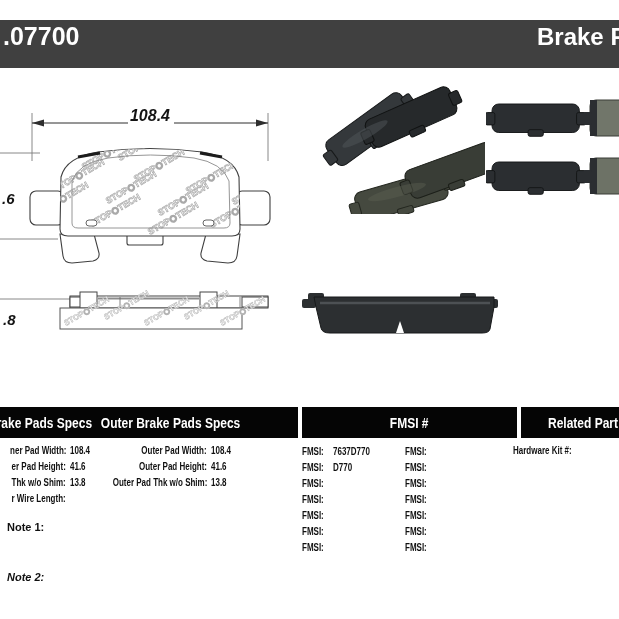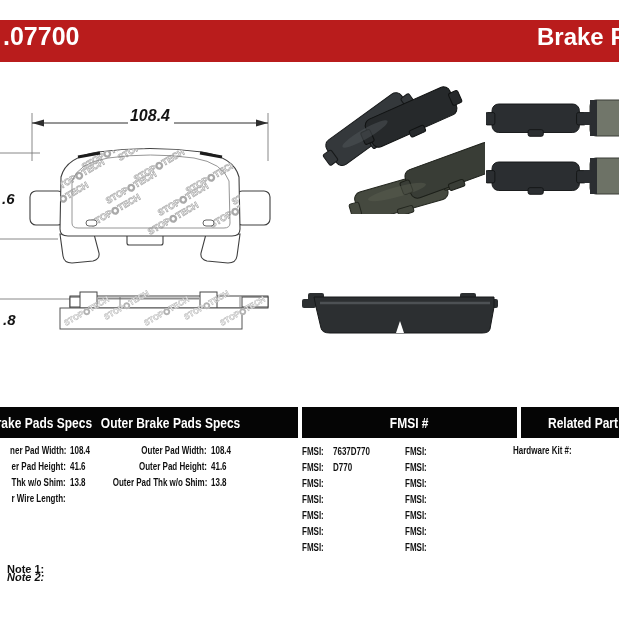--- a/index.html
+++ b/index.html
@@ -1,22 +1,22 @@
 <!DOCTYPE html>
 <html><head>
 <meta charset="utf-8">
 <style>
   * { margin:0; padding:0; box-sizing:border-box; }
   html,body { width:619px; height:619px; overflow:hidden; background:#fff;
               font-family:"Liberation Sans", sans-serif; }
   .page { position:relative; width:619px; height:619px; background:#fff; overflow:hidden; }
 
   
-  .titlebar { position:absolute; top:20px; left:0; width:619px; height:42px;
-              background:#b91c1c; color:#fff; overflow:hidden; }
+  .titlebar { position:absolute; top:20px; left:0; width:619px; height:48px;
+              background:#404040; color:#fff; overflow:hidden; }
   .pn   { position:absolute; left:3px; top:0; line-height:33px; font-size:25px; font-weight:bold; white-space:nowrap; }
   .title{ position:absolute; left:537px; top:0; line-height:33px; font-size:24px; font-weight:bold; white-space:nowrap; }
 
   
   .bar { position:absolute; top:407px; height:31px; background:#050505; color:#fff; overflow:hidden; }
   .bar1 { left:0; width:298px; }
   .bar2 { left:302px; width:215px; text-align:center; }
   .bar3 { left:521px; width:98px; }
   .hdr { position:absolute; top:0; line-height:31px; font-weight:bold; font-size:15px; white-space:nowrap; }
   .hdr-center { position:static; display:inline-block; line-height:31px; font-weight:bold; font-size:15px; white-space:nowrap; }
@@ -219,16 +219,16 @@
   <span class="spec cond-l" style="top:525px;left:436px;"></span>
 
   <span class="spec cond-l" style="top:541px;left:302px;">FMSI:</span>
   <span class="spec cond-l" style="top:541px;left:333px;"></span>
   <span class="spec cond-l" style="top:541px;left:405px;">FMSI:</span>
   <span class="spec cond-l" style="top:541px;left:436px;"></span>
 
   <span class="spec cond-l" style="top:444px;left:513px;">Hardware Kit #:</span>
   <span class="spec cond-l" style="top:444px;left:592px;"></span>
 
-  <span class="note" style="top:563px;">Note 1:</span>
+  <span class="note" style="top:521px;">Note 1:</span>
   <span class="note" style="top:571px;font-style:italic;">Note 2:</span>
 
 </div>
 
 </body></html>

